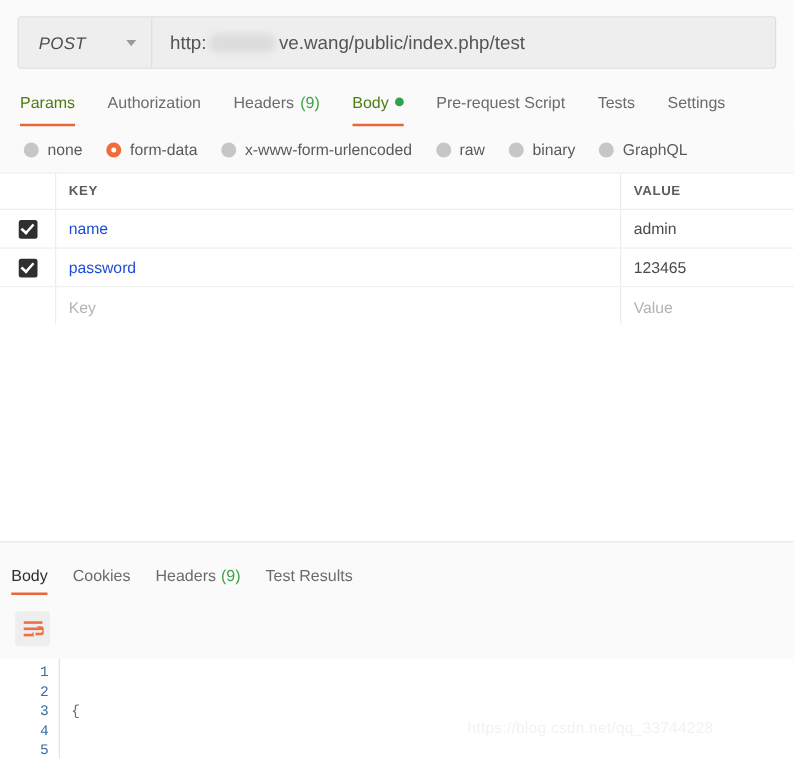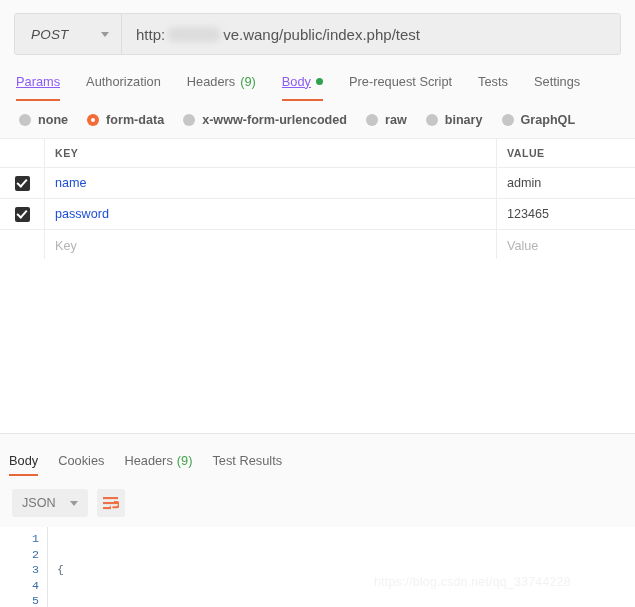--- a/index.html
+++ b/index.html
@@ -88,21 +88,21 @@
     height: 34px;
     display: flex;
     align-items: center;
     gap: 5px;
     margin-right: 26px;
     font-size: 12.8px;
     color: #6b6b6b;
     cursor: pointer;
     white-space: nowrap;
   }
-  .req-tab.active { color: #8b5cf6; text-decoration: underline; }
+  .req-tab.active { color: #4d7c0f; }
   .req-tab.active::after {
     content: "";
     position: absolute;
     left: 0; right: 0; bottom: -3px;
     height: 2.5px;
     background: #e8673a;
   }
   .tab-count { color: #3fa34a; font-size: 12.8px; }
   .dot-green {
     width: 7px; height: 7px;
@@ -123,21 +123,20 @@
   }
   .radio-item {
     display: flex;
     align-items: center;
     gap: 7px;
     margin-right: 19px;
     font-size: 12.6px;
     color: #5a5a5a;
     cursor: pointer;
     white-space: nowrap;
-    font-weight: bold;
   }
   .radio-mark {
     width: 12px; height: 12px;
     border-radius: 50%;
     background: #c6c6c6;
     flex: none;
     position: relative;
   }
   .radio-item.selected .radio-mark { background: #f26b38; }
   .radio-item.selected .radio-mark::after {
@@ -468,24 +467,20 @@
         <span>Headers</span>
         <span class="tab-count">(9)</span>
       </div>
       <div class="resp-tab">
         <span>Test Results</span>
       </div>
     </div>
   </div>
 
   <div class="format-bar">
-    <div class="json-select">
-      <span>JSON</span>
-      <span class="caret-down"></span>
-    </div>
     <div class="wrap-btn">
       <svg width="17" height="15" viewBox="0 0 17 15">
         <rect x="1" y="1" width="15" height="2.1" fill="#ef7044"></rect>
         <rect x="1" y="6" width="15" height="2.1" fill="#ef7044"></rect>
         <rect x="1" y="11" width="7" height="2.1" fill="#ef7044"></rect>
         <path d="M12 6 h2.4 a2.6 2.6 0 0 1 0 5.2 h-4" fill="none" stroke="#ef7044" stroke-width="2.1"></path>
         <path d="M8.8 9.3 L6.6 11.9 L9 13.6 Z" fill="#ef7044"></path>
       </svg>
     </div>
   </div>

